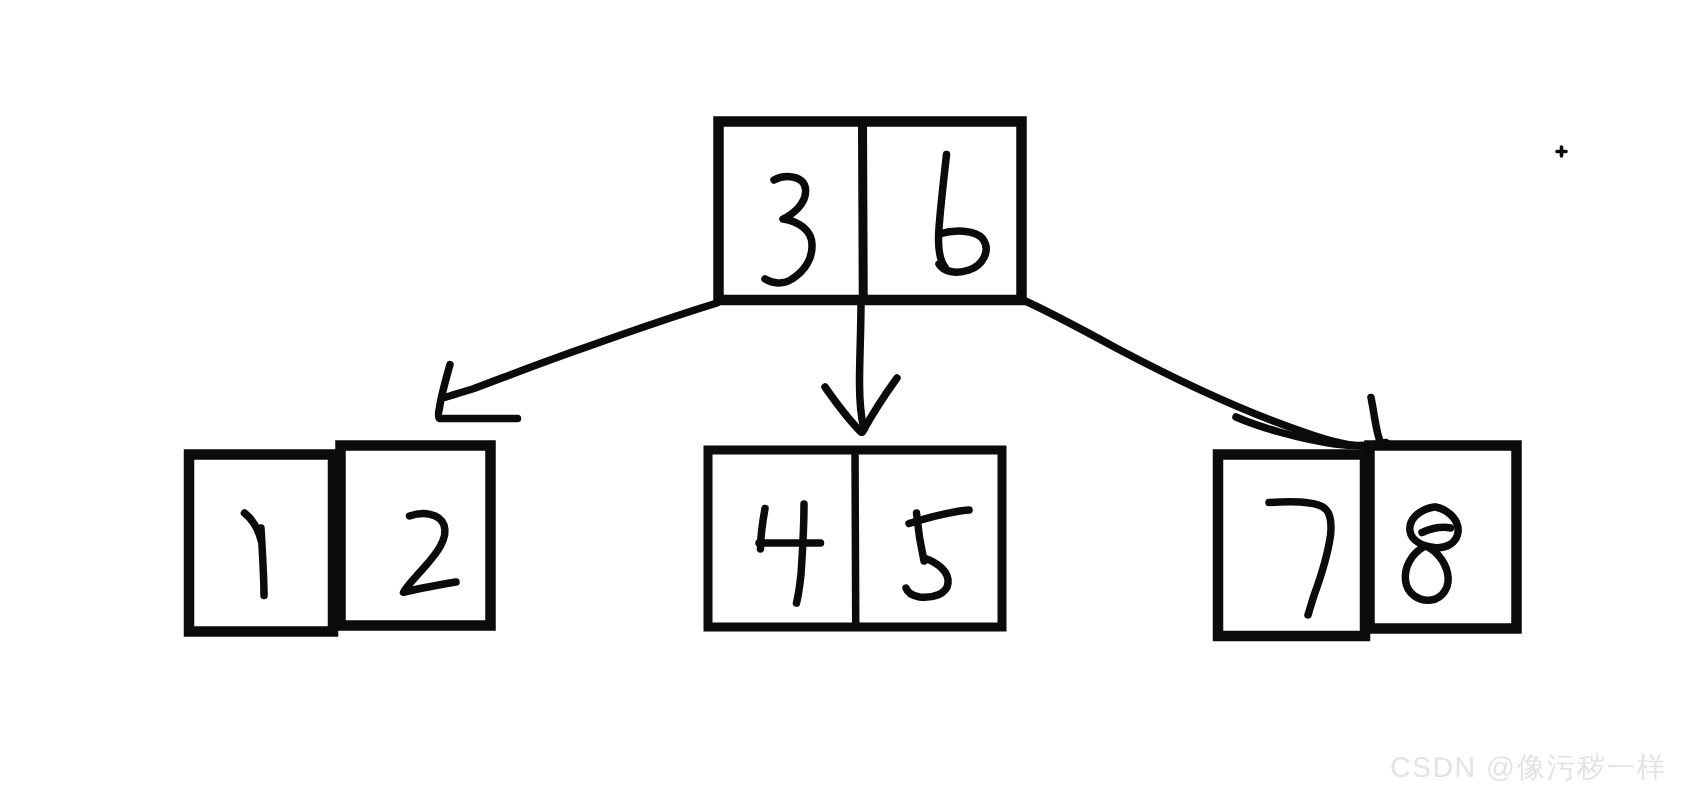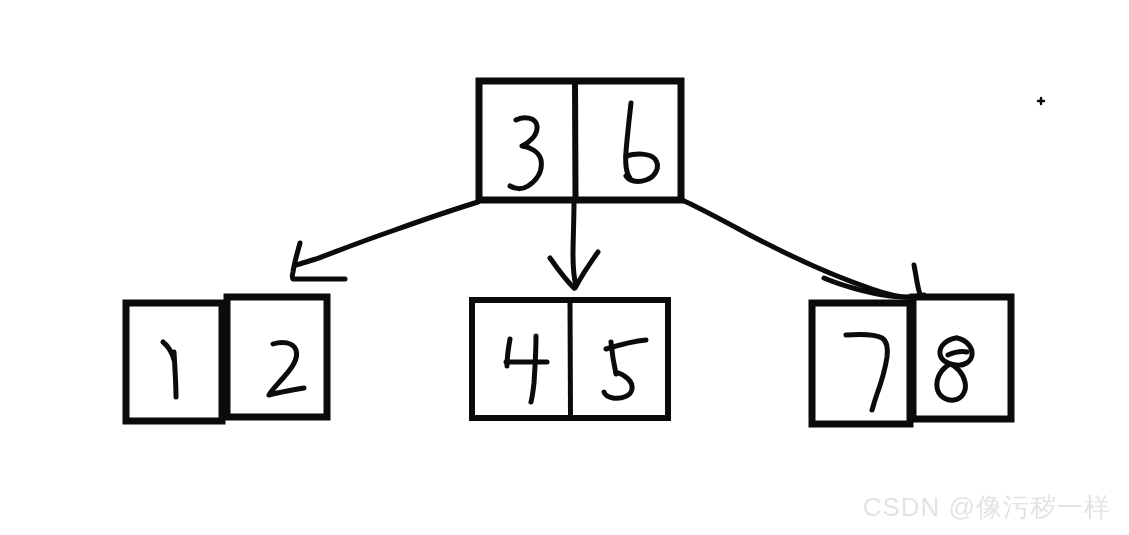--- a/index.html
+++ b/index.html
@@ -22,21 +22,21 @@
     left: 0;
     top: 0;
     width: 1129px;
     height: 535px;
   }
   .watermark {
     position: absolute;
     right: 18px;
     bottom: 10px;
     font-family: "Liberation Sans", sans-serif;
-    font-size: 26px;
+    font-size: 19px;
     letter-spacing: 1px;
     color: #e3e3e3;
     user-select: none;
     white-space: nowrap;
   }
   .node-label {
     position: absolute;
     font-size: 1px;
     color: transparent;
     pointer-events: none;

